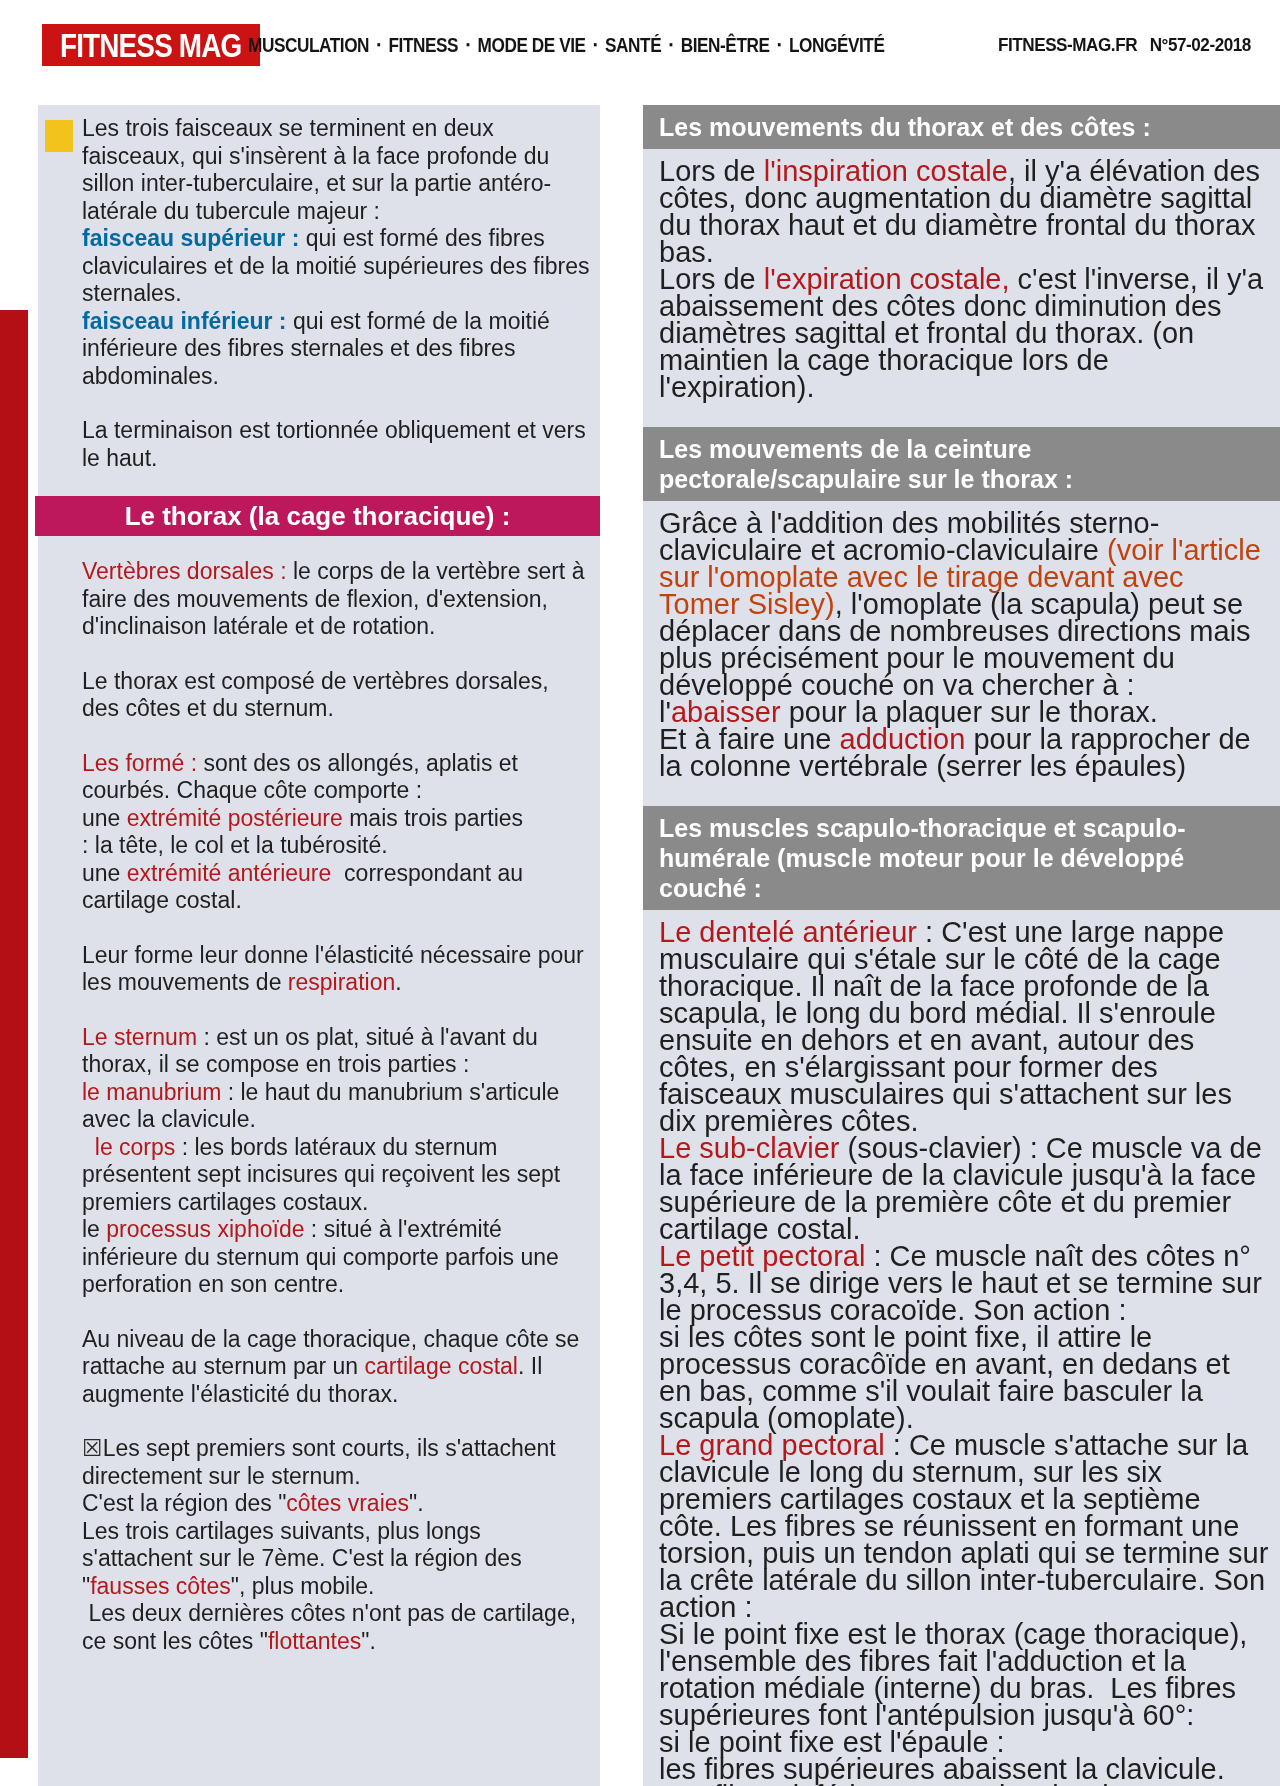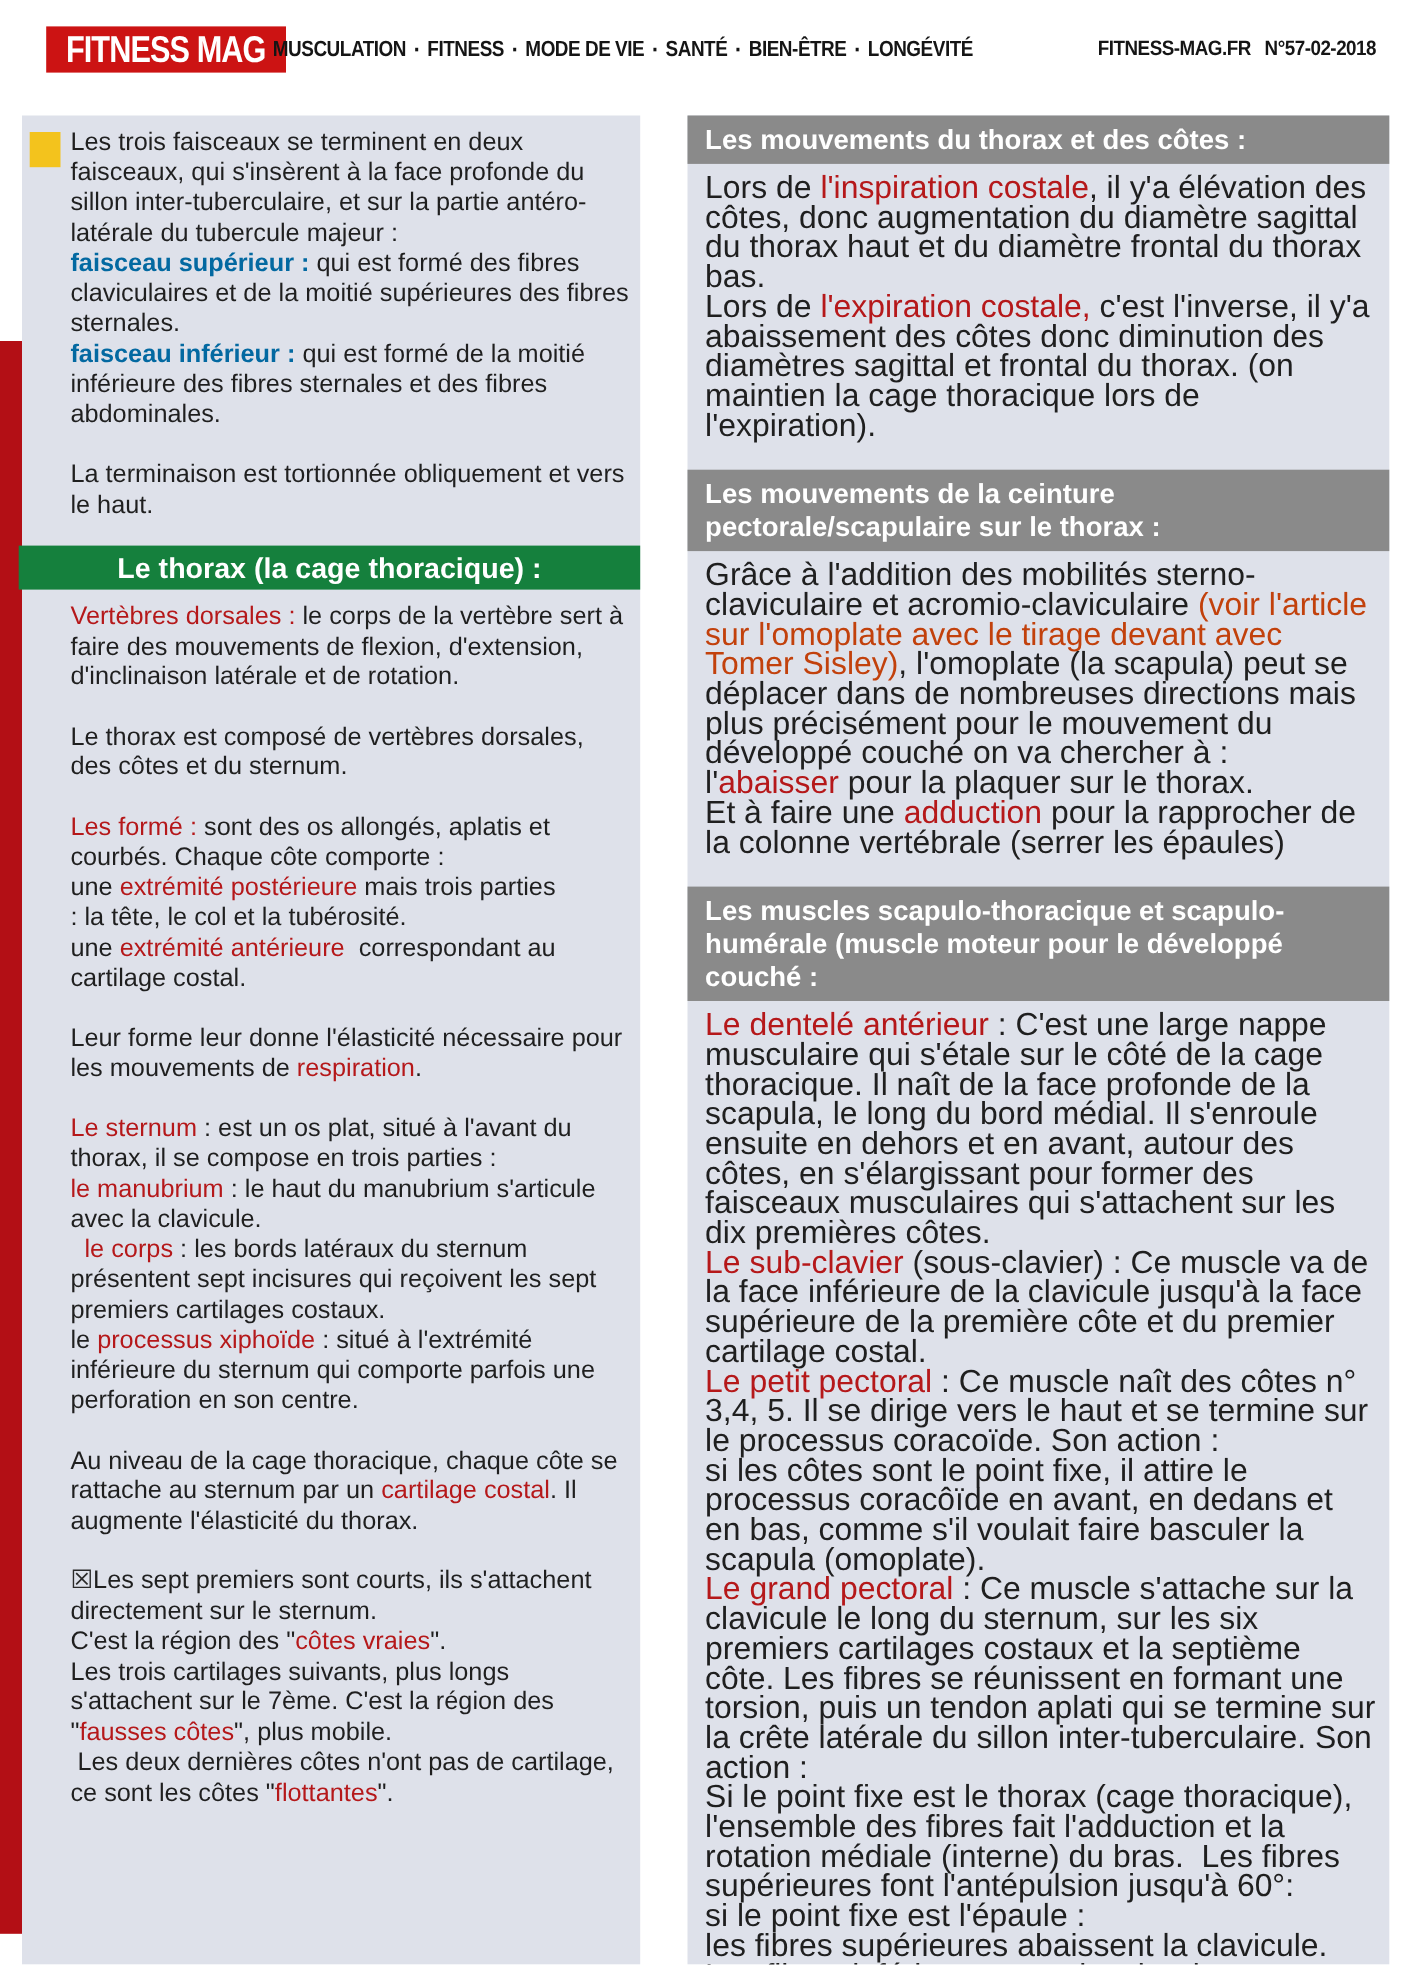--- a/index.html
+++ b/index.html
@@ -20,30 +20,30 @@
   .issue-info{position:absolute;left:998px;top:26px;height:38px;display:flex;align-items:center;
               font-weight:bold;font-size:19px;color:#151515;white-space:nowrap;
               transform:scaleX(0.9);transform-origin:0 50%;letter-spacing:-0.5px;}
   .issue-info .gap{display:inline-block;width:14px;}
 
   
   .red-bar{position:absolute;left:0;top:310px;width:28px;height:1448px;background:#b30f15;}
 
   
   .col{position:absolute;top:105px;bottom:0;background:#dee1ea;box-sizing:border-box;}
-  .col-left{left:20px;width:562px;padding:10px 8px 4px 44px;}
-  .col-right{left:625px;width:638px;padding:0;}
+  .col-left{left:38px;width:562px;padding:10px 8px 4px 44px;}
+  .col-right{left:643px;width:638px;padding:0;}
 
   .col-left p{font-size:23px;line-height:27.5px;margin:0 0 27px;white-space:pre-wrap;}
   .col-left p.tight{margin-bottom:0;}
   .col-left p.last{margin-bottom:0;}
 
   .yellow-square{position:absolute;left:7px;top:15px;width:28px;height:32px;background:#f3c31d;}
 
-  .red-banner{margin:24px -8px 10px -47px;height:40px;line-height:40px;background:#15803d;
+  .red-banner{margin:24px -8px 22px -47px;height:40px;line-height:40px;background:#be185d;
               color:#ffffff;font-weight:bold;font-size:26px;text-align:center;}
 
   .gray-banner{background:#8a8a8a;color:#ffffff;font-weight:bold;font-size:25px;
                line-height:30px;padding:7px 16px;margin:0;}
   .col-right p{font-size:29px;line-height:27px;margin:0 0 26px;padding:9px 12px 0 16px;
                white-space:pre-wrap;}
   .col-right p.last{margin-bottom:0;}
 
   
   .s-red{color:#b5181a;}

